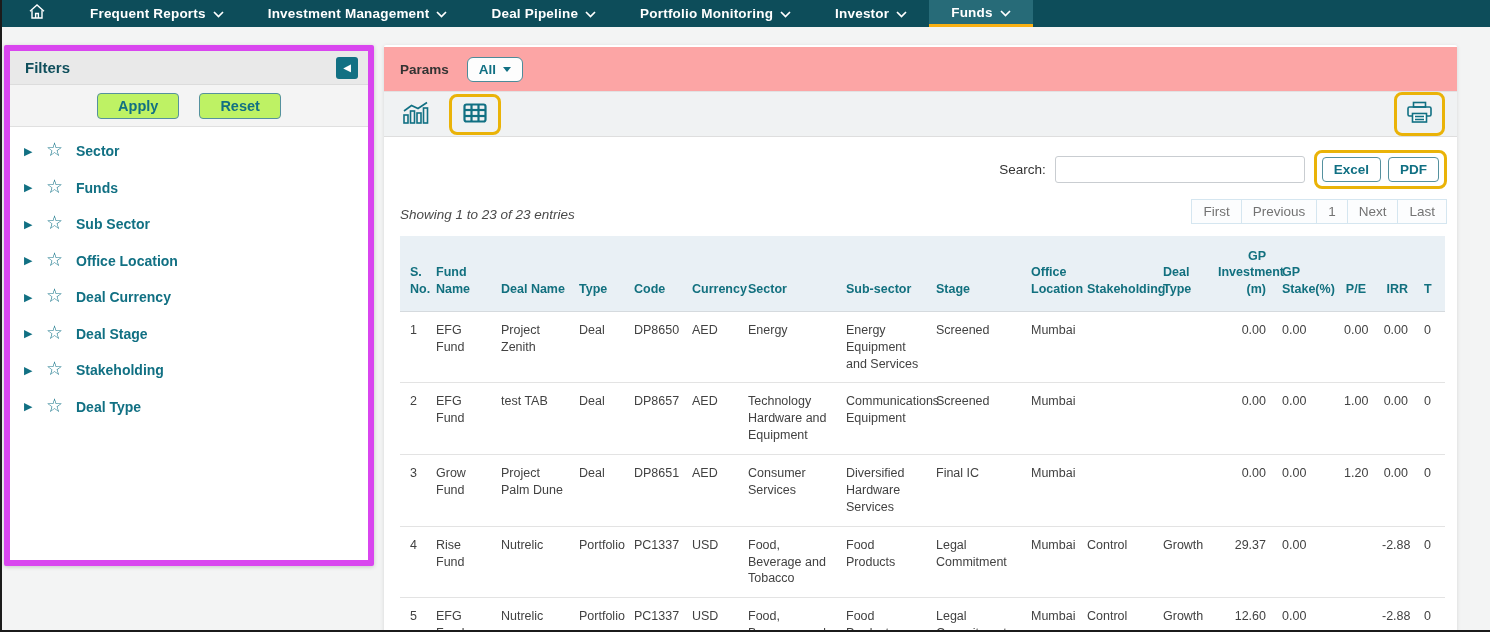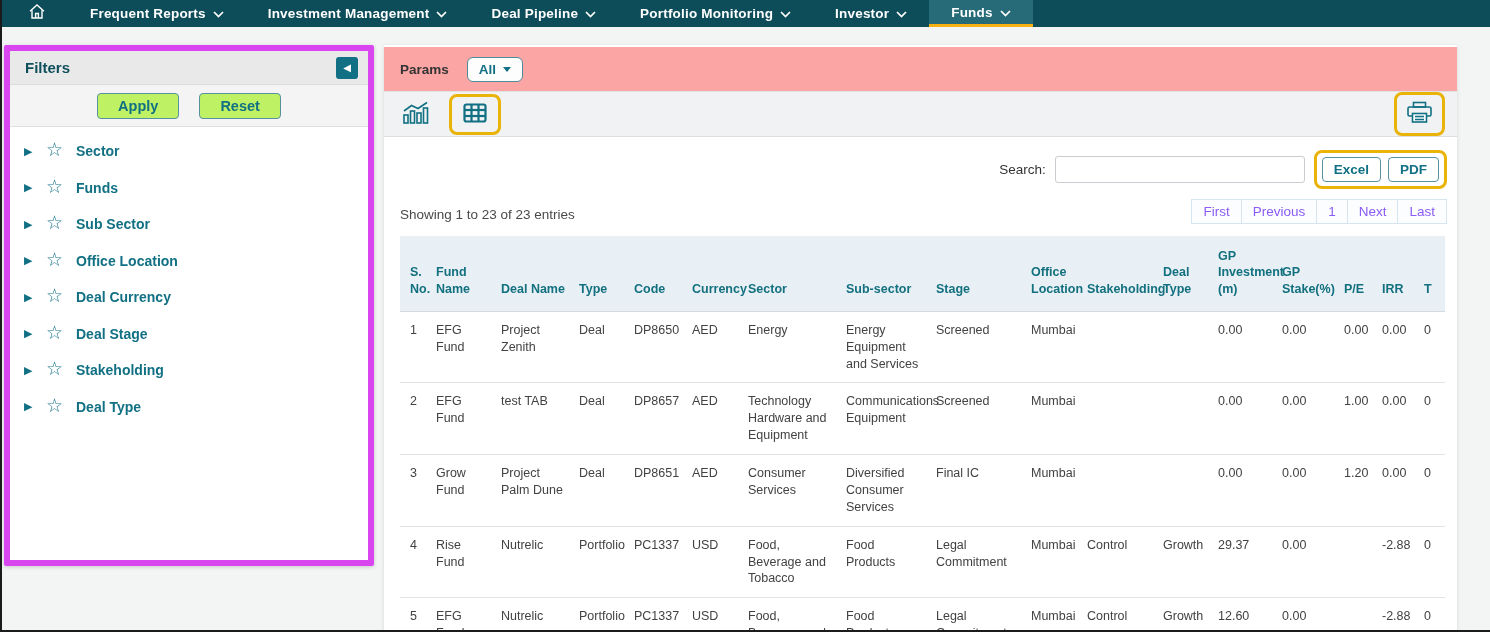--- a/index.html
+++ b/index.html
@@ -63,36 +63,36 @@
                 padding:13px 10px 0 16px; }
   .search-label { color:#333; font-size:13.5px; font-weight:normal; }
   .search-input { width:250px; height:27px; border:1px solid #c9cdd1; border-radius:3px;
                   padding:0 8px; font-size:13px; font-family:"Liberation Sans",sans-serif; }
   .btn-export { background:#fff; border:1.5px solid #55919e; color:#117083; font-weight:bold;
                 font-size:13.5px; padding:4px 11px; border-radius:4px; cursor:pointer;
                 font-family:"Liberation Sans",sans-serif; }
 
   
   .meta-row { display:flex; align-items:flex-end; justify-content:space-between; padding:10px 10px 0 16px; }
-  .showing { color:#4a4a4a; font-size:13.5px; padding-bottom:2px; }
+  .showing { color:#4a4a4a; font-size:13.5px; padding-bottom:2px;font-style:italic; }
   .pagination { display:flex; }
-  .page-btn { border:1px solid #d5e6f0; background:#fcfdfe; color:#8b5cf6; font-size:13.5px;
+  .page-btn { border:1px solid #d5e6f0; background:#fcfdfe; color:#737373; font-size:13.5px;
               padding:4px 11px; margin-left:-1px; cursor:pointer; font-family:"Liberation Sans",sans-serif; }
 
   
   .table-wrap { margin:12px 0 0 16px; width:1045px; overflow:hidden; }
   table { border-collapse:collapse; table-layout:fixed; width:1062px; }
   thead tr { background:#e9f0f5; }
   th { color:#12707f; font-size:12.5px; font-weight:bold; text-align:left; vertical-align:bottom;
        padding:12px 8px 14px 2px; line-height:1.3; cursor:pointer; }
   th:first-child, td:first-child { padding-left:10px; }
   td { color:#424242; font-size:12.5px; vertical-align:top; padding:10px 8px 10px 2px; line-height:1.35; }
   tbody tr { border-bottom:1px solid #e3e3e3; background:#fff; }
   thead tr { border-bottom:1px solid #d5dade; }
-  th.num, td.num { text-align:left; padding-right:14px; }
+  th.num, td.num { text-align:right; padding-right:14px; }
 </style>
 </head>
 <body>
 
 <div class="page">
 
   <nav class="topnav">
     <div class="nav-home">
       <span>
         <svg width="18" height="17" viewBox="0 0 18 17" fill="none" stroke="#ffffff" stroke-width="1.4">
@@ -351,21 +351,21 @@
               <td>0</td>
             </tr>
             <tr>
               <td>3</td>
               <td>Grow Fund</td>
               <td>Project Palm Dune</td>
               <td>Deal</td>
               <td>DP8651</td>
               <td>AED</td>
               <td>Consumer Services</td>
-              <td>Diversified Consumer Services</td>
+              <td>Diversified Hardware Services</td>
               <td>Final IC</td>
               <td>Mumbai</td>
               <td></td>
               <td></td>
               <td class="num">0.00</td>
               <td>0.00</td>
               <td class="num">1.20</td>
               <td class="num">0.00</td>
               <td>0</td>
             </tr>

